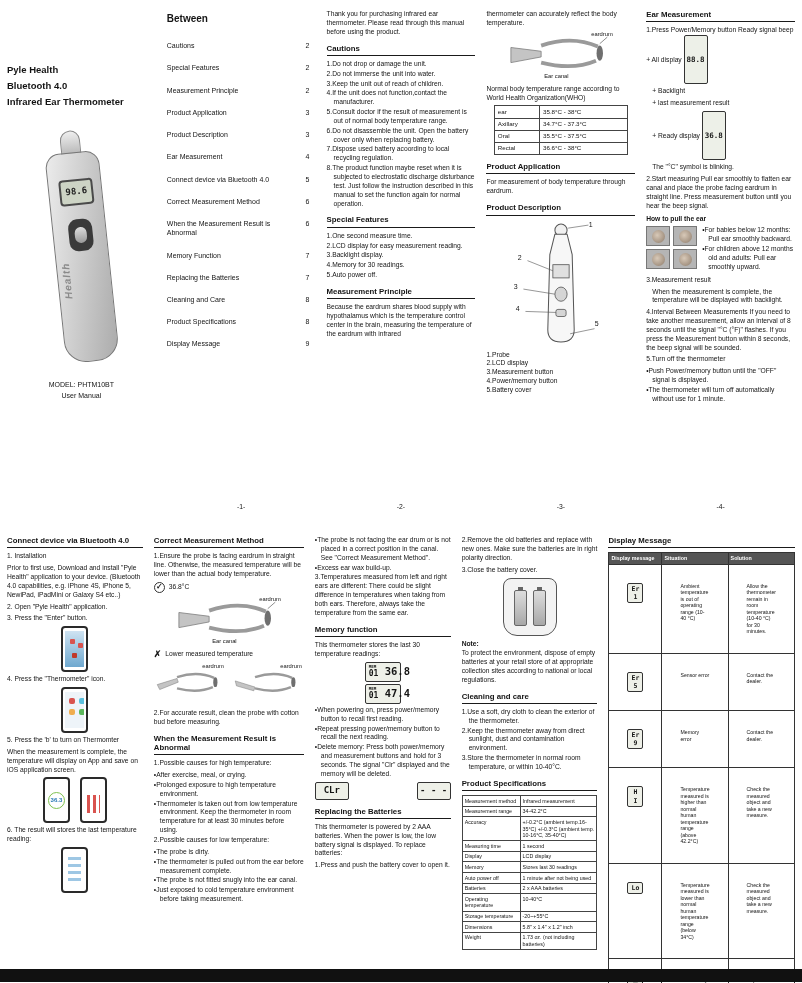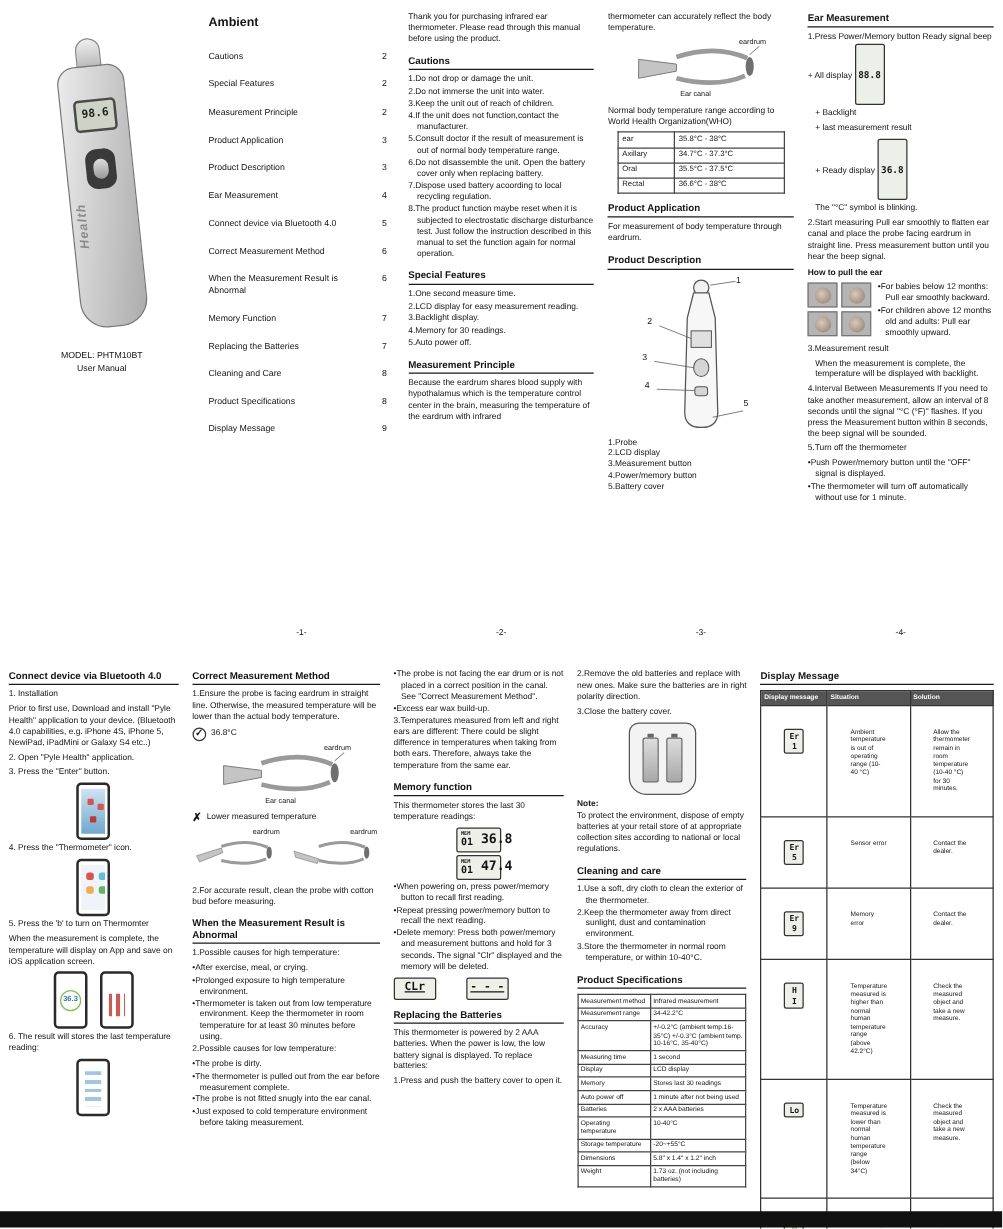--- a/index.html
+++ b/index.html
@@ -72,21 +72,21 @@
 .scr-list::before{content:"";position:absolute;left:3px;right:3px;top:5px;height:28px;background:repeating-linear-gradient(#9ec7e4 0 3px,transparent 3px 7px);}
 
 .ckrow{display:flex;align-items:center;gap:4px;margin:3px 0;}
 .mark{font-size:9px;font-weight:bold;line-height:1;}
 .mark.ok{border:1px solid #333;border-radius:50%;width:11px;height:11px;display:flex;align-items:center;justify-content:center;font-size:8px;}
 
 .memlcd{width:36px;border:1px solid #333;border-radius:2px;background:#eef0e8;margin:2px auto;display:grid;grid-template-columns:16px 1fr;grid-template-rows:auto auto;align-items:center;padding:1px 3px;font-family:"DejaVu Sans Mono",monospace;font-weight:bold;}
 .mem-tag{font-size:4.2px;grid-column:1;grid-row:1;}
 .mem-idx{font-size:8px;grid-column:1;grid-row:2;}
 .mem-val{grid-column:2;grid-row:1/3;font-size:10.5px;text-align:right;}
-.clr-row{display:flex;gap:24px;justify-content:flex-start;margin:3px 0;text-decoration:underline;}
+.clr-row{display:flex;gap:24px;justify-content:space-between;margin:3px 0;}
 .clrbox{width:34px;height:18px;border:1px solid #333;border-radius:2px;background:#eef0e8;display:flex;align-items:center;justify-content:center;font-family:"DejaVu Sans Mono",monospace;font-weight:bold;font-size:9px;}
 
 .batdiag{width:54px;height:58px;margin:4px auto;position:relative;}
 .bat-shell{position:absolute;inset:0;border:1.5px solid #555;border-radius:8px 8px 14px 14px;background:#f3f3f3;}
 .bat{position:absolute;top:12px;width:13px;height:36px;background:linear-gradient(#ddd,#a8a8a8);border:1px solid #666;border-radius:2px;}
 .bat.b1{left:11px;}
 .bat.b2{left:30px;}
 .bat::before{content:"";position:absolute;top:-4px;left:3.5px;width:5px;height:3px;background:#666;}
 
 .spec{width:100%;border-collapse:collapse;font-size:5.3px;line-height:1.25;margin-top:2px;}
@@ -102,38 +102,44 @@
 .note-b{font-weight:bold;margin-top:3px;}
 </style>
 </head>
 <body>
 
 <div class="sheet">
 
   <div class="row top">
 
     <section class="page">
+      <div class="cover-title">
+
+      <div>Pyle Health</div>
+          <div>Bluetooth 4.0</div>
+          <div>Infrared Ear Thermometer</div>
+        </div>
       <div class="thermo">
         <div class="t-probe"></div>
         <div class="t-body">
           <div class="t-lcd">
             <span class="t-lcd-val">98.6</span>
           </div>
           <div class="t-btn"></div>
           <div class="t-brand">Health</div>
         </div>
       </div>
       <div class="model-block">
         <div>MODEL: PHTM10BT</div>
         <div>User Manual</div>
       </div>
     </section>
 
     <section class="page">
-      <div class="toc-title">Ambient</div>
+      <div class="toc-title">Between</div>
       <div>
 
       <div class="toc-item">
           <span class="toc-label">Cautions</span>
           <span class="toc-page">2</span>
         </div>
           <div class="toc-item">
           <span class="toc-label">Special Features</span>
           <span class="toc-page">2</span>
         </div>

